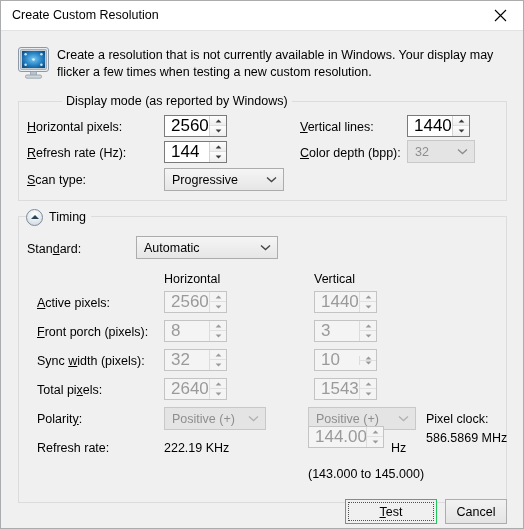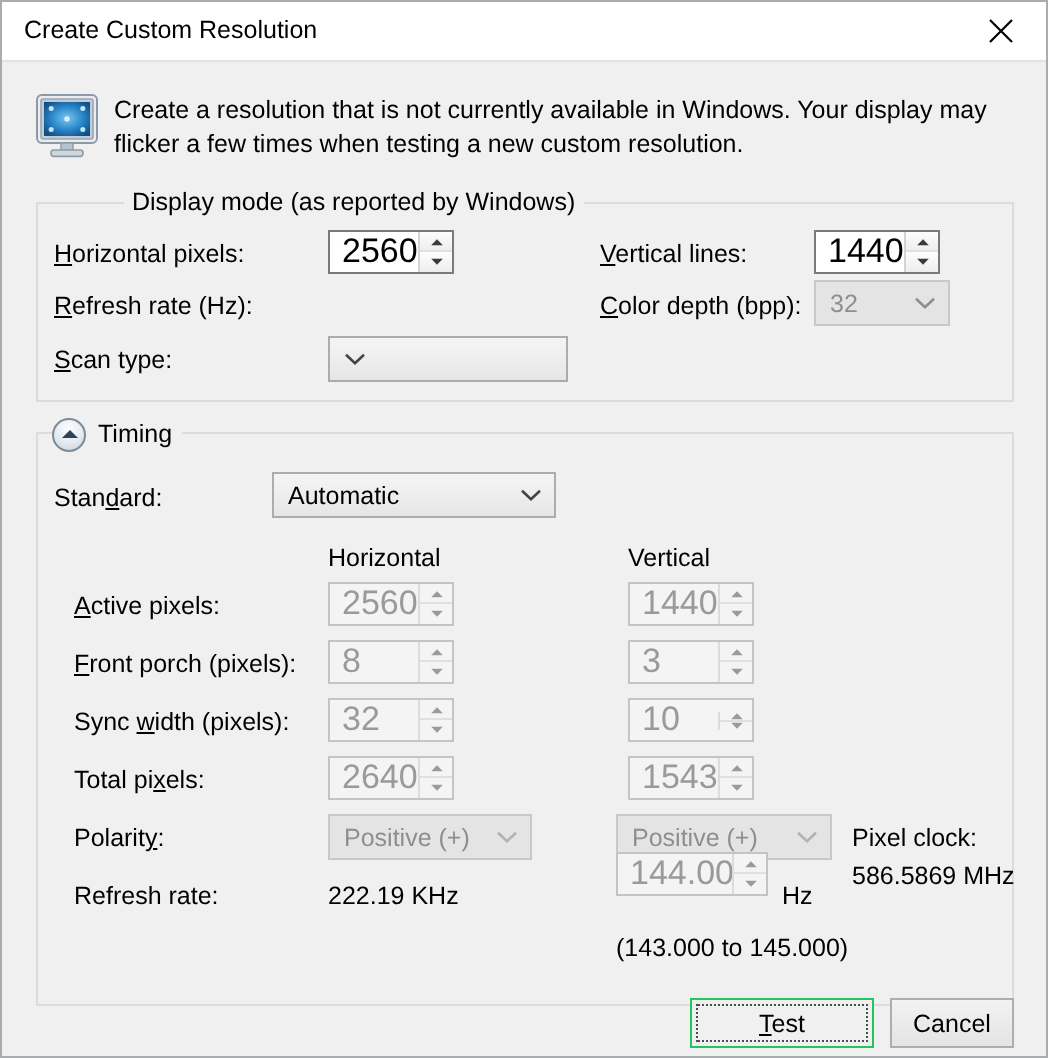--- a/index.html
+++ b/index.html
@@ -298,33 +298,49 @@
           </div>
         <div class="ar down">
             <svg width="7" height="4" viewBox="0 0 7 4">
               <path d="M3.5 3.4 L0.6 0.4 L6.4 0.4 Z" fill="#3a3a3a"></path>
             </svg>
           </div>
       </div>
     </div>
 
     <div class="lbl" style="left:26px; top:115px;"><u>R</u><span>efresh rate (Hz):</span></div>
+    <div class="spin" style="left:163px; top:110px; width:63px;">
+      <div class="val">144</div>
+      <div class="arrows">
+        <div class="ar up">
+            <svg width="7" height="4" viewBox="0 0 7 4">
+              <path d="M3.5 0.6 L6.4 3.6 L0.6 3.6 Z" fill="#3a3a3a"></path>
+            </svg>
+          </div>
+        <div class="ar down">
+            <svg width="7" height="4" viewBox="0 0 7 4">
+              <path d="M3.5 3.4 L0.6 0.4 L6.4 0.4 Z" fill="#3a3a3a"></path>
+            </svg>
+          </div>
+      </div>
+    </div>
 
     <div class="lbl" style="left:299px; top:115px;"><u>C</u><span>olor depth (bpp):</span></div>
     <div class="combo disabled" style="left:406px; top:109px; width:68px;">
       <div class="ctext">32</div>
       <div class="carrow">
           <svg width="11" height="7" viewBox="0 0 11 7">
             <path d="M1 1.4 L5.5 5.6 L10 1.4" stroke="#8e8e8e" stroke-width="1.3" fill="none"></path>
           </svg>
         </div>
     </div>
 
     <div class="lbl" style="left:26px; top:142px;"><u>S</u><span>can type:</span></div>
     <div class="combo" style="left:163px; top:137px; width:120px;">
+      <div class="ctext">Progressive</div>
       <div class="carrow">
           <svg width="11" height="7" viewBox="0 0 11 7">
             <path d="M1 1.4 L5.5 5.6 L10 1.4" stroke="#444" stroke-width="1.3" fill="none"></path>
           </svg>
         </div>
     </div>
 
     <div class="groupbox" id="grp-timing">
       <div id="timing-legend">
         <span id="timing-toggle">

